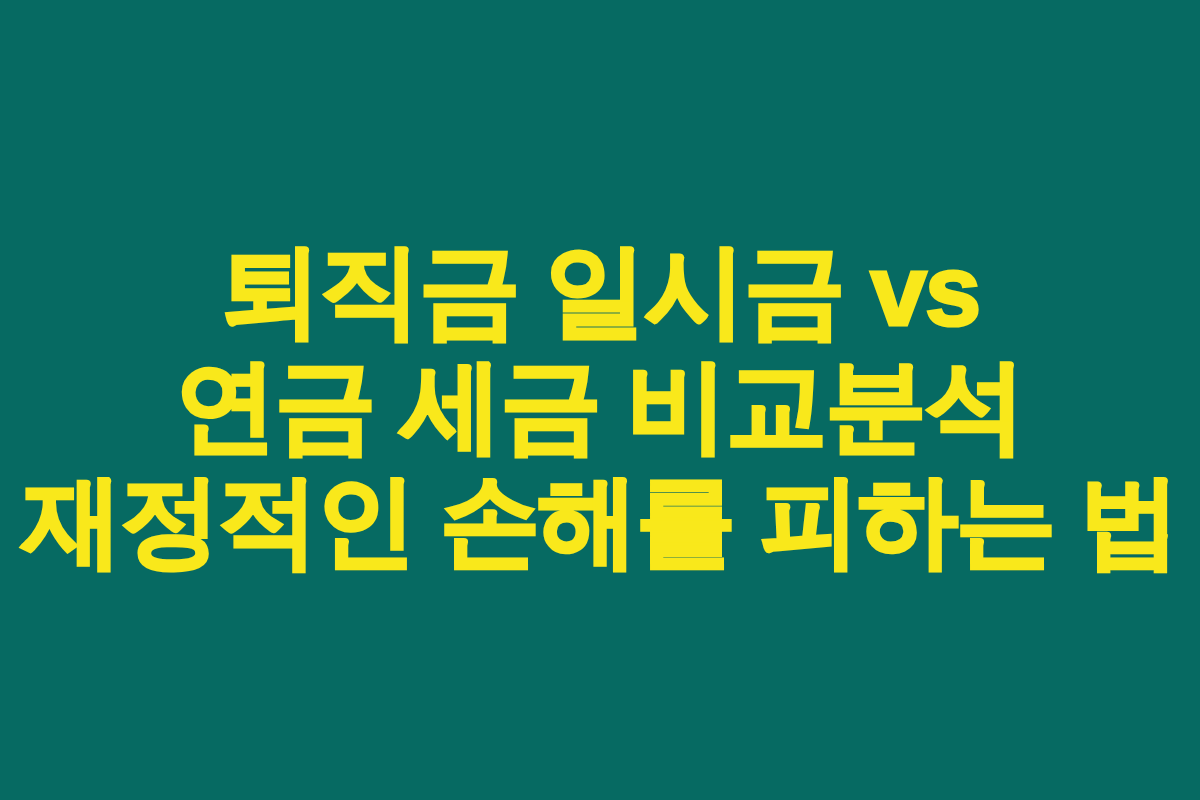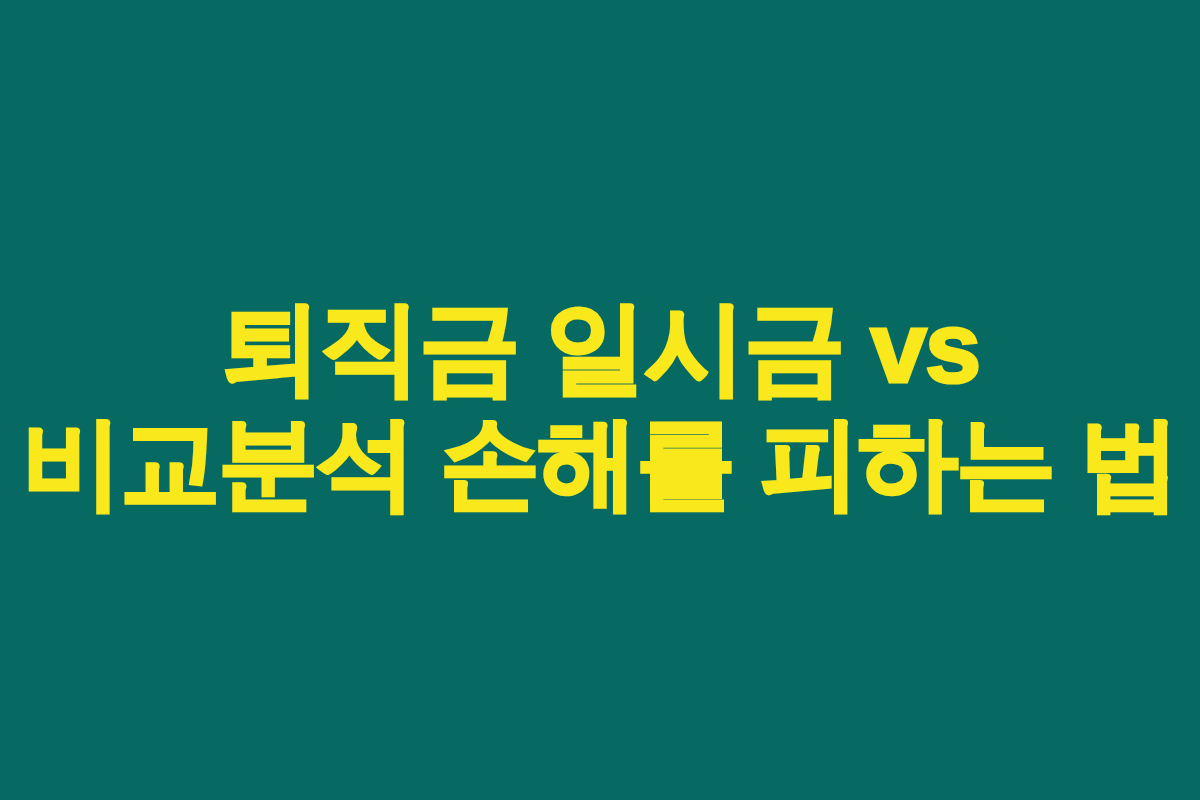--- a/index.html
+++ b/index.html
@@ -57,17 +57,18 @@
 </style>
 </head>
 <body>
 
 <div class="thumbnail-canvas" style="background-color: rgb(6, 106, 98);">
 
   <div class="title-block">
 
     <span class="title-line" style="color: rgb(249, 232, 27); -webkit-text-stroke: 3.2px rgb(249, 232, 27);">퇴직금 일시금 vs</span>
 
+    <span class="title-line" style="color: rgb(249, 232, 27); -webkit-text-stroke: 3.2px rgb(249, 232, 27);">연금 세금 비교분석</span>
 
-    <span class="title-line title-line--wide" style="color: rgb(249, 232, 27); -webkit-text-stroke: 3.2px rgb(249, 232, 27);">비교분석 손해를 피하는 법</span>
+    <span class="title-line title-line--wide" style="color: rgb(249, 232, 27); -webkit-text-stroke: 3.2px rgb(249, 232, 27);">재정적인 손해를 피하는 법</span>
 
   </div>
 </div>
 
 </body></html>

